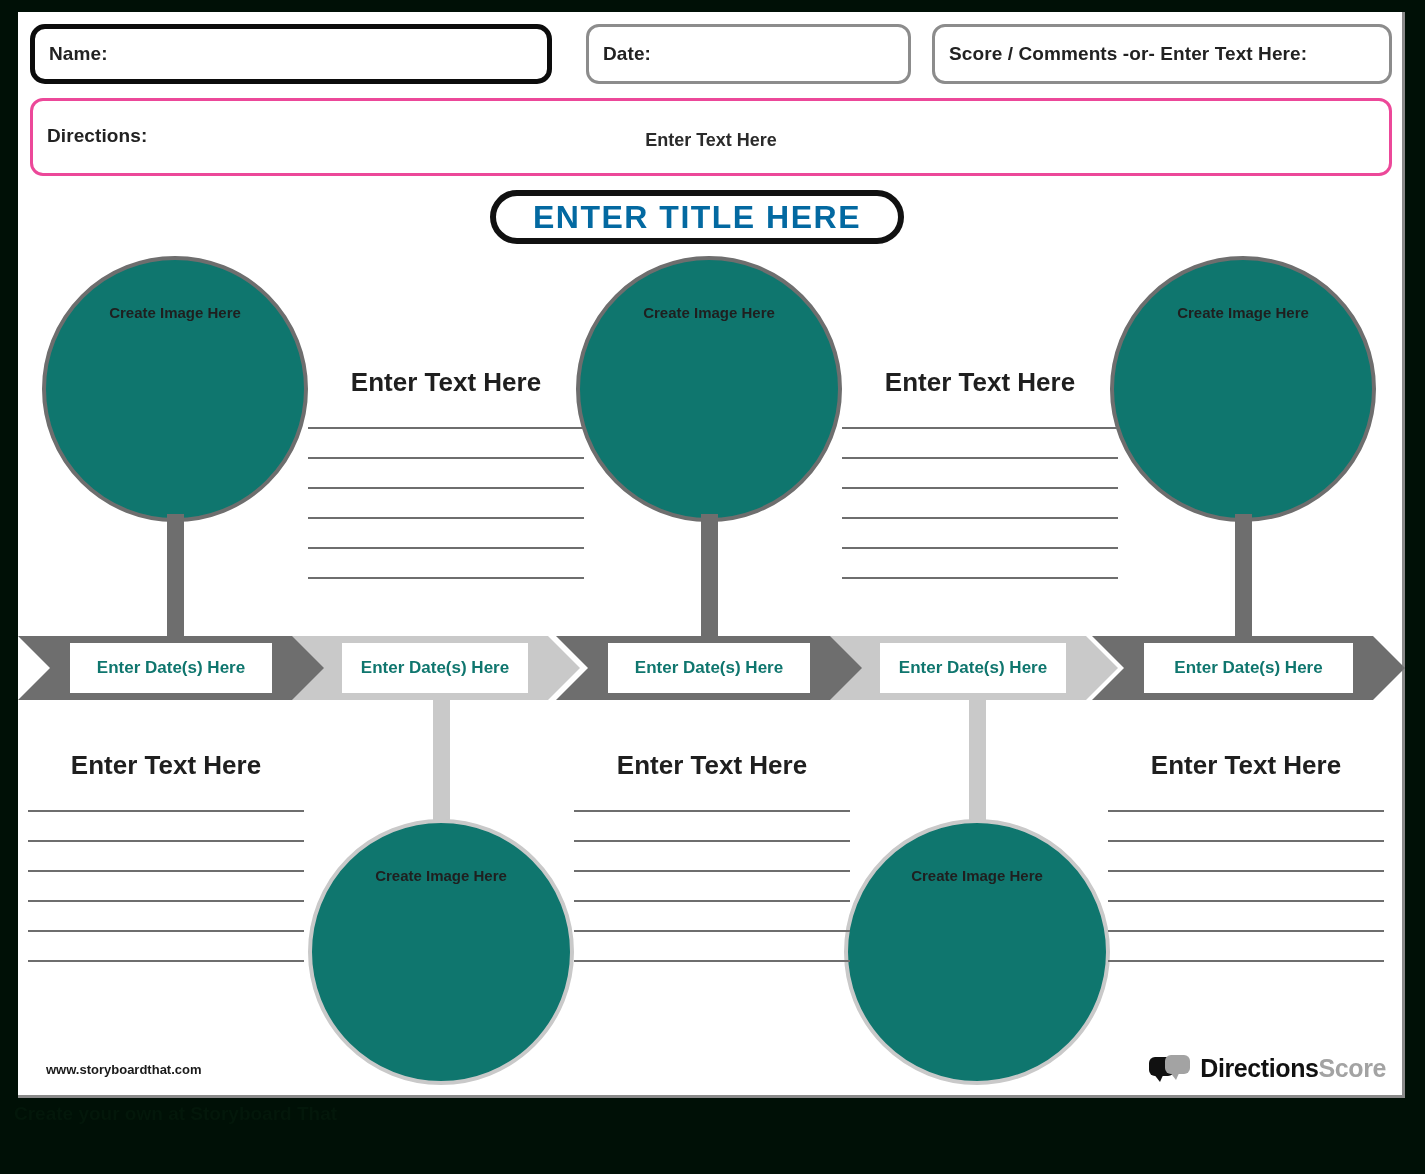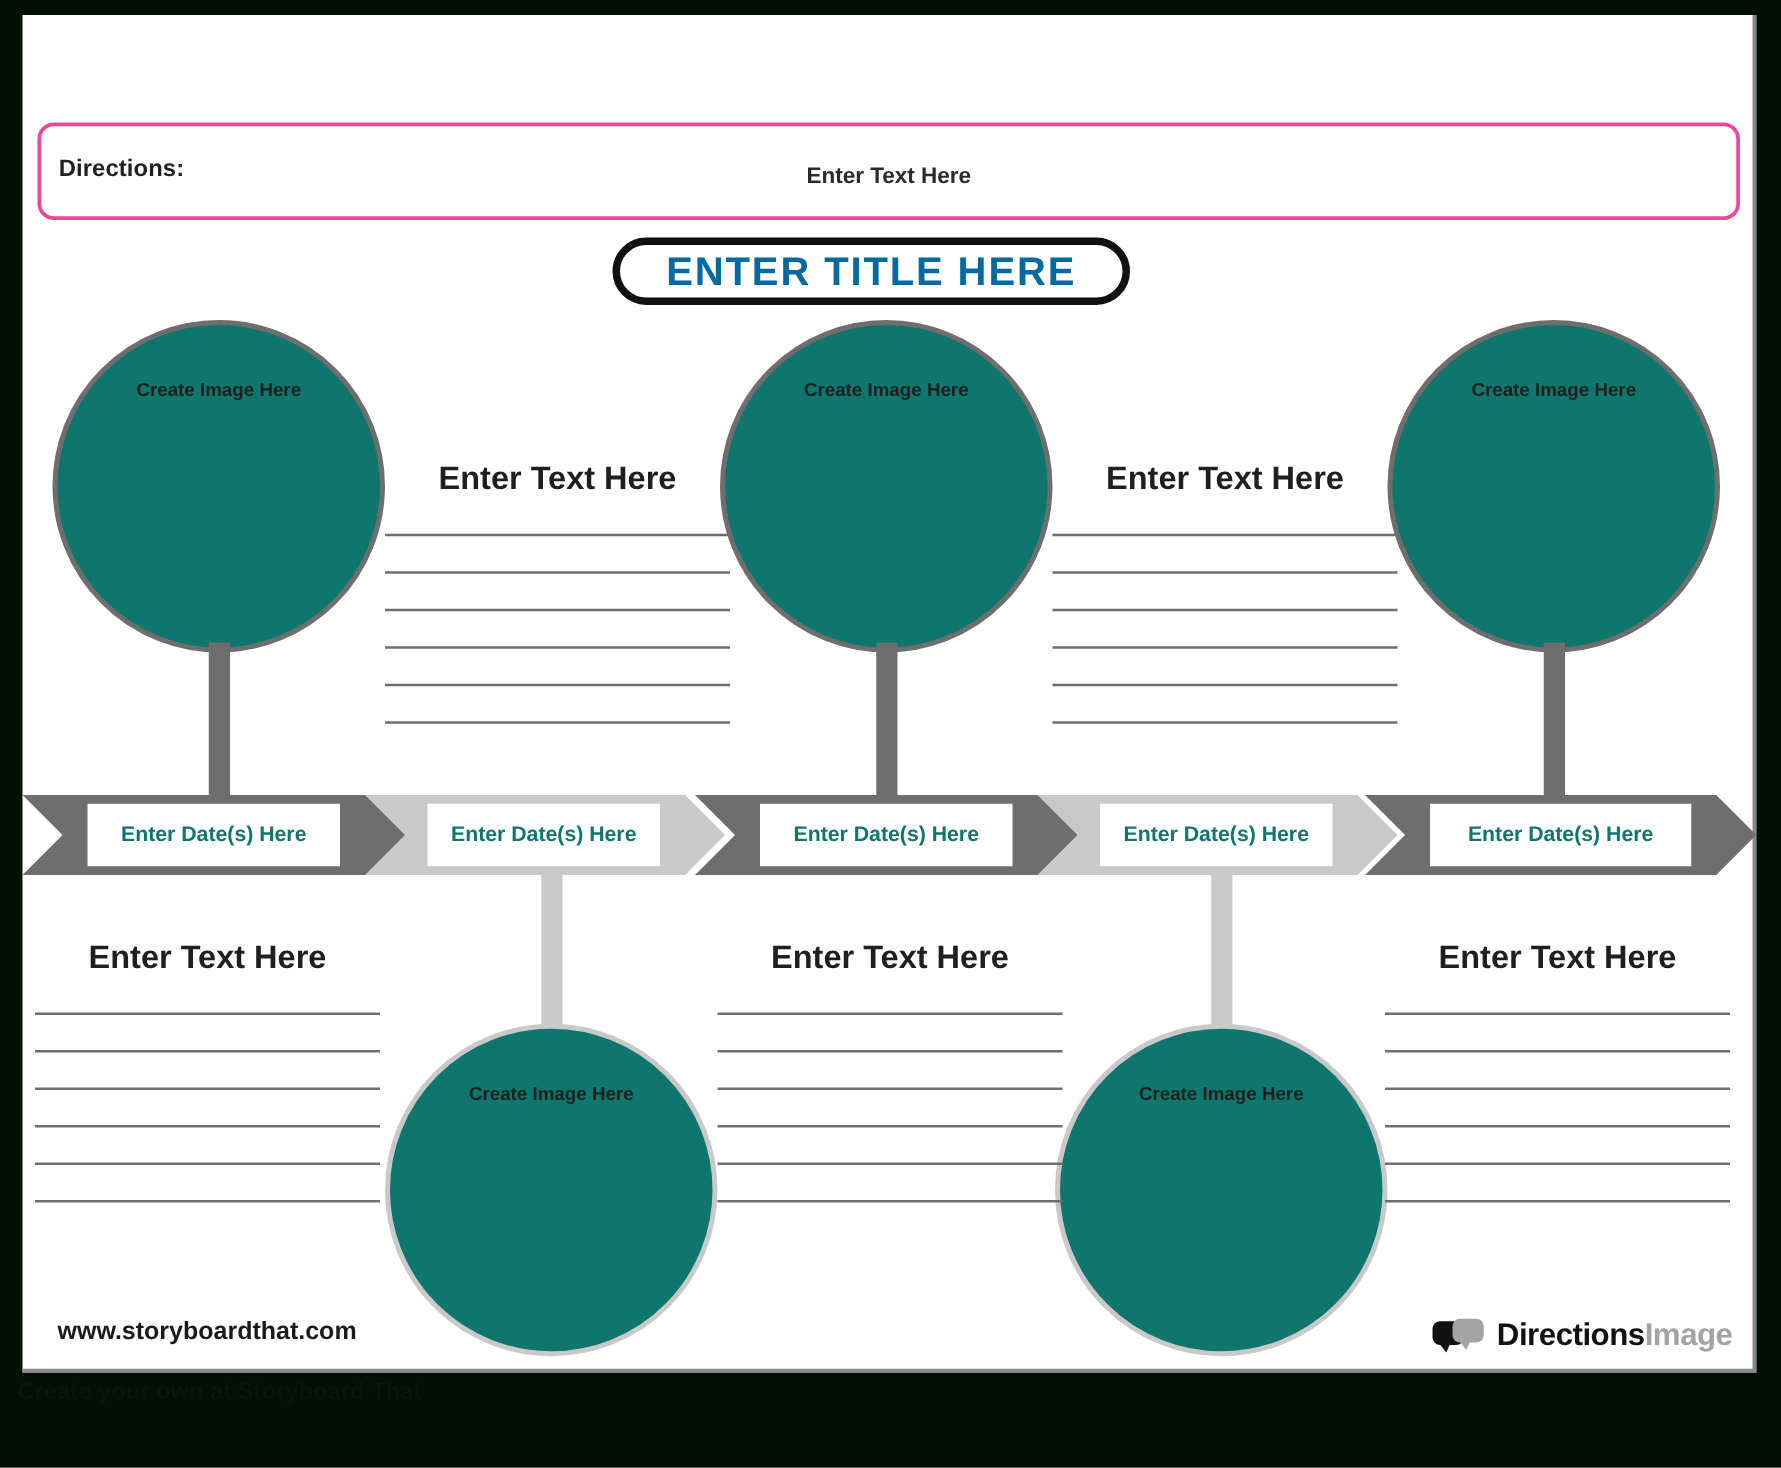--- a/index.html
+++ b/index.html
@@ -172,21 +172,21 @@
     height: 0;
     border-top: 2px solid #6e6e6e;
     margin-bottom: 28px;
   }
 
   
   #site-url {
     position: absolute;
     left: 28px;
     bottom: 18px;
-    font-size: 20px;
+    font-size: 13px;
     font-weight: bold;
     color: #1a1a1a;
   }
   #logo {
     position: absolute;
     right: 10px;
     bottom: 8px;
     display: flex;
     align-items: center;
     gap: 9px;
@@ -230,20 +230,31 @@
     font-size: 19px;
     font-weight: bold;
     color: #03170a;
   }
 </style>
 </head>
 <body>
 
 <div id="page">
 
+  <div class="hdr-row">
+    <div class="field strong" id="f-name">
+      <span class="field-label">Name:</span>
+    </div>
+    <div class="field" id="f-date">
+      <span class="field-label">Date:</span>
+    </div>
+    <div class="field" id="f-score">
+      <span class="field-label">Score / Comments -or- Enter Text Here:</span>
+    </div>
+  </div>
 
   <div id="f-dir">
     <span class="field-label">Directions:</span>
     <div id="dir-text">Enter Text Here</div>
   </div>
 
   <div id="title-box">
     <span id="title-text">ENTER TITLE HERE</span>
   </div>
 
@@ -371,21 +382,21 @@
   </div>
 
   <div id="site-url">www.storyboardthat.com</div>
 
   <div id="logo">
     <div id="logo-mark">
       <div class="bub black"></div>
       <div class="bub gray"></div>
     </div>
     <div id="logo-word">
-      <span class="w1">Directions</span><span class="w2">Image</span>
+      <span class="w1">Directions</span><span class="w2">Score</span>
     </div>
   </div>
 
 </div>
 
 <div id="bottom-bar">
   <div id="bottom-bar-text">Create your own at Storyboard That</div>
 </div>
 
 </body></html>

